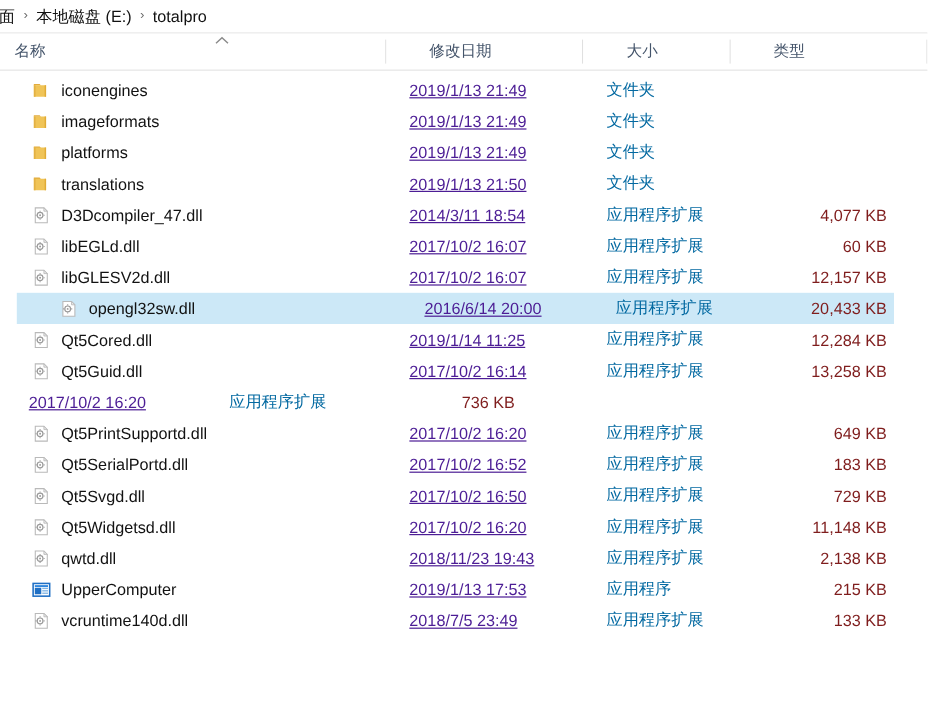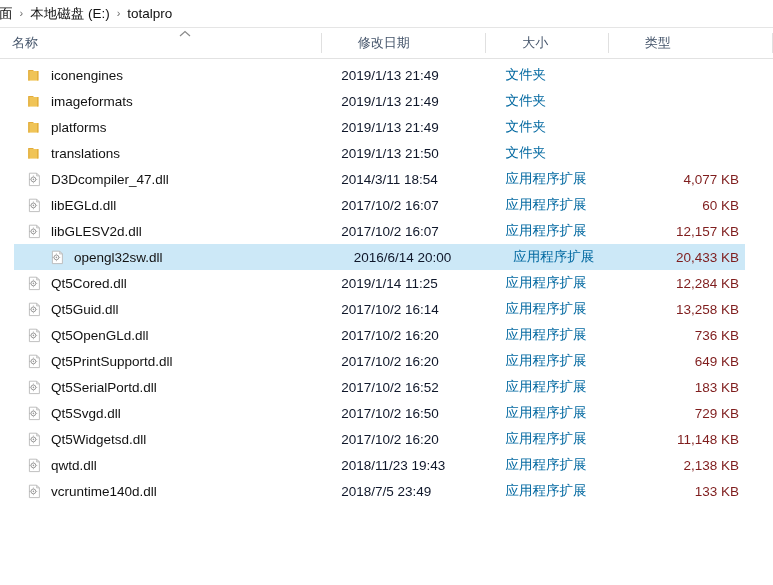--- a/index.html
+++ b/index.html
@@ -124,22 +124,23 @@
     white-space: nowrap;
   }
   .cell-name {
     width: 323px;
     display: flex;
     align-items: center;
     padding-left: 4px;
   }
   .cell-date {
     width: 150px;
-    color: #0f172a;
+    color: #4c1d95;
     padding-left: 2px;
+    text-decoration: underline;
   }
   .cell-type {
     width: 150px;
     color: #0369a1;
     padding-left: 2px;
     margin-left: 17px;
   }
   .cell-size {
     width: 96px;
     color: #7f1d1d;
@@ -360,32 +361,20 @@
             <path d="M7.4 5.5 L7.4 4.6 M7.4 11.3 L7.4 12.2 M4.5 8.4 L3.6 8.4 M10.3 8.4 L11.2 8.4" stroke="#9a9a9a" stroke-width="0.9"></path>
           </svg>
         </span>
         <span class="name-text">Qt5Guid.dll</span>
       </div>
       <div class="cell cell-date">2017/10/2 16:14</div>
       <div class="cell cell-type">应用程序扩展</div>
       <div class="cell cell-size">13,258 KB</div>
     </div>
     <div class="row">
-      <div class="cell cell-name">
-        <span class="icon">
-          <svg width="17" height="17" viewBox="0 0 17 17">
-            <path d="M3.4 2.2 L10.6 2.2 L13.4 5.0 L13.4 14.6 L3.4 14.6 Z" fill="#ffffff" stroke="#b9b9b9" stroke-width="0.9"></path>
-            <path d="M10.6 2.2 L10.6 5.0 L13.4 5.0 Z" fill="#e8e8e8" stroke="#b9b9b9" stroke-width="0.7"></path>
-            <circle cx="7.4" cy="8.4" r="2.4" fill="none" stroke="#9a9a9a" stroke-width="1.0"></circle>
-            <circle cx="7.4" cy="8.4" r="0.8" fill="#9a9a9a"></circle>
-            <path d="M7.4 5.5 L7.4 4.6 M7.4 11.3 L7.4 12.2 M4.5 8.4 L3.6 8.4 M10.3 8.4 L11.2 8.4" stroke="#9a9a9a" stroke-width="0.9"></path>
-          </svg>
-        </span>
-        <span class="name-text">Qt5OpenGLd.dll</span>
-      </div>
       <div class="cell cell-date">2017/10/2 16:20</div>
       <div class="cell cell-type">应用程序扩展</div>
       <div class="cell cell-size">736 KB</div>
     </div>
     <div class="row">
       <div class="cell cell-name">
         <span class="icon">
           <svg width="17" height="17" viewBox="0 0 17 17">
             <path d="M3.4 2.2 L10.6 2.2 L13.4 5.0 L13.4 14.6 L3.4 14.6 Z" fill="#ffffff" stroke="#b9b9b9" stroke-width="0.9"></path>
             <path d="M10.6 2.2 L10.6 5.0 L13.4 5.0 Z" fill="#e8e8e8" stroke="#b9b9b9" stroke-width="0.7"></path>
@@ -465,20 +454,38 @@
         <span class="name-text">qwtd.dll</span>
       </div>
       <div class="cell cell-date">2018/11/23 19:43</div>
       <div class="cell cell-type">应用程序扩展</div>
       <div class="cell cell-size">2,138 KB</div>
     </div>
     <div class="row">
       <div class="cell cell-name">
         <span class="icon">
           <svg width="17" height="17" viewBox="0 0 17 17">
+            <rect x="1.6" y="3.2" width="13.8" height="10.6" fill="#ffffff" stroke="#1f6fc4" stroke-width="1.3"></rect>
+            <rect x="3.0" y="4.6" width="11.0" height="1.6" fill="#2f86de"></rect>
+            <rect x="3.0" y="6.8" width="5.4" height="5.4" fill="#1f6fc4"></rect>
+            <rect x="9.2" y="6.8" width="4.8" height="1.1" fill="#7fb4e4"></rect>
+            <rect x="9.2" y="8.8" width="4.8" height="1.1" fill="#7fb4e4"></rect>
+            <rect x="9.2" y="10.8" width="4.8" height="1.1" fill="#7fb4e4"></rect>
+          </svg>
+        </span>
+        <span class="name-text">UpperComputer</span>
+      </div>
+      <div class="cell cell-date">2019/1/13 17:53</div>
+      <div class="cell cell-type">应用程序</div>
+      <div class="cell cell-size">215 KB</div>
+    </div>
+    <div class="row">
+      <div class="cell cell-name">
+        <span class="icon">
+          <svg width="17" height="17" viewBox="0 0 17 17">
             <path d="M3.4 2.2 L10.6 2.2 L13.4 5.0 L13.4 14.6 L3.4 14.6 Z" fill="#ffffff" stroke="#b9b9b9" stroke-width="0.9"></path>
             <path d="M10.6 2.2 L10.6 5.0 L13.4 5.0 Z" fill="#e8e8e8" stroke="#b9b9b9" stroke-width="0.7"></path>
             <circle cx="7.4" cy="8.4" r="2.4" fill="none" stroke="#9a9a9a" stroke-width="1.0"></circle>
             <circle cx="7.4" cy="8.4" r="0.8" fill="#9a9a9a"></circle>
             <path d="M7.4 5.5 L7.4 4.6 M7.4 11.3 L7.4 12.2 M4.5 8.4 L3.6 8.4 M10.3 8.4 L11.2 8.4" stroke="#9a9a9a" stroke-width="0.9"></path>
           </svg>
         </span>
         <span class="name-text">vcruntime140d.dll</span>
       </div>
       <div class="cell cell-date">2018/7/5 23:49</div>

